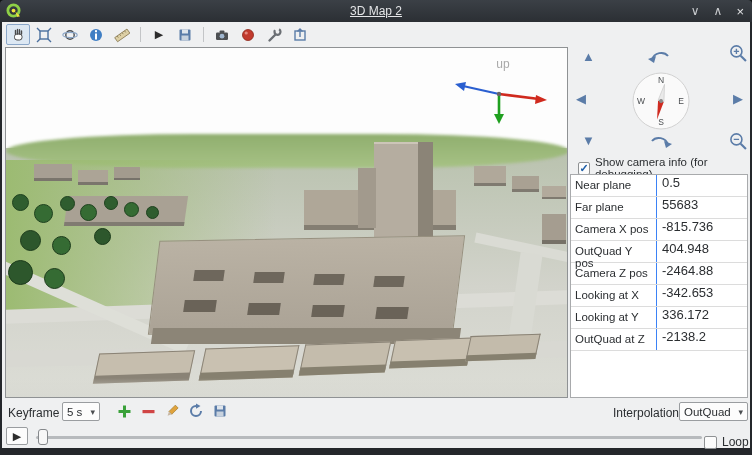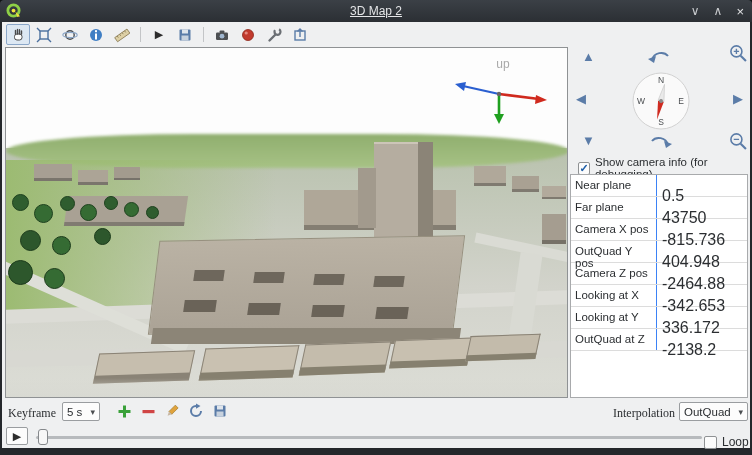--- a/index.html
+++ b/index.html
@@ -33,24 +33,24 @@
   .sc { position:absolute; }
 
   
   .navtri { position:absolute; font-size:13px; color:#5b7ca8; line-height:1; }
   .caminfo-check { position:absolute; left:578px; top:156px; display:flex; align-items:center; gap:5px; font-size:11.5px; color:#2b2e31; }
   .chk { width:13px; height:13px; background:#fcfcfc; border:1px solid #8f9294; border-radius:2px;
     display:flex; align-items:center; justify-content:center; font-size:11px; color:#1f5fa8; font-weight:bold; line-height:1; }
   .caminfo { position:absolute; left:570px; top:174px; width:178px; height:224px; background:#ffffff; border:1px solid #a8aaac; overflow:hidden; }
   .cirow { display:flex; height:22px; border-bottom:1px solid #dcdcdc; }
   .cilabel { width:86px; border-right:1px solid #3b82f6; padding:4px 4px 0 4px; font-size:11.5px; color:#2b2e31; }
-  .cival { flex:1; padding:12px 4px 0 5px; font-size:16px; color:#2b2e31; }
-
-  
-  .lbl { position:absolute; font-size:12px; color:#2b2e31;font-family:Liberation Serif, serif; }
+  .cival { flex:1; padding:0 4px 0 5px; font-size:13px; color:#2b2e31; }
+
+  
+  .lbl { position:absolute; font-size:12px; color:#2b2e31; }
   .combo { position:absolute; height:19px; background:#fcfcfc; border:1px solid #9a9da0; border-radius:2px;
     display:flex; align-items:center; justify-content:space-between; padding:0 4px; font-size:11.5px; color:#2b2e31; }
   .combo .arr { font-size:9px; color:#4a4d50; margin-left:4px; }
   .abtn { position:absolute; width:20px; height:20px; display:flex; align-items:center; justify-content:center; }
 
   
   .playbtn { position:absolute; left:6px; top:427px; width:22px; height:18px; background:#fcfcfc;
     border:1px solid #9a9da0; border-radius:2px; display:flex; align-items:center; justify-content:center; }
   .groove { position:absolute; left:36px; top:436px; width:666px; height:3px; background:#b7babd; border-radius:2px; }
   .handle { position:absolute; left:38px; top:429px; width:10px; height:16px; background:#f7f7f7;
@@ -271,21 +271,21 @@
     <span>Show camera info (for debugging)</span>
   </div>
 
   <div class="caminfo">
     <div class="cirow">
       <div class="cilabel">Near plane</div>
       <div class="cival">0.5</div>
     </div>
     <div class="cirow">
       <div class="cilabel">Far plane</div>
-      <div class="cival">43750</div>
+      <div class="cival">55683</div>
     </div>
     <div class="cirow">
       <div class="cilabel">Camera X pos</div>
       <div class="cival">-815.736</div>
     </div>
     <div class="cirow">
       <div class="cilabel">OutQuad Y pos</div>
       <div class="cival">404.948</div>
     </div>
     <div class="cirow">

